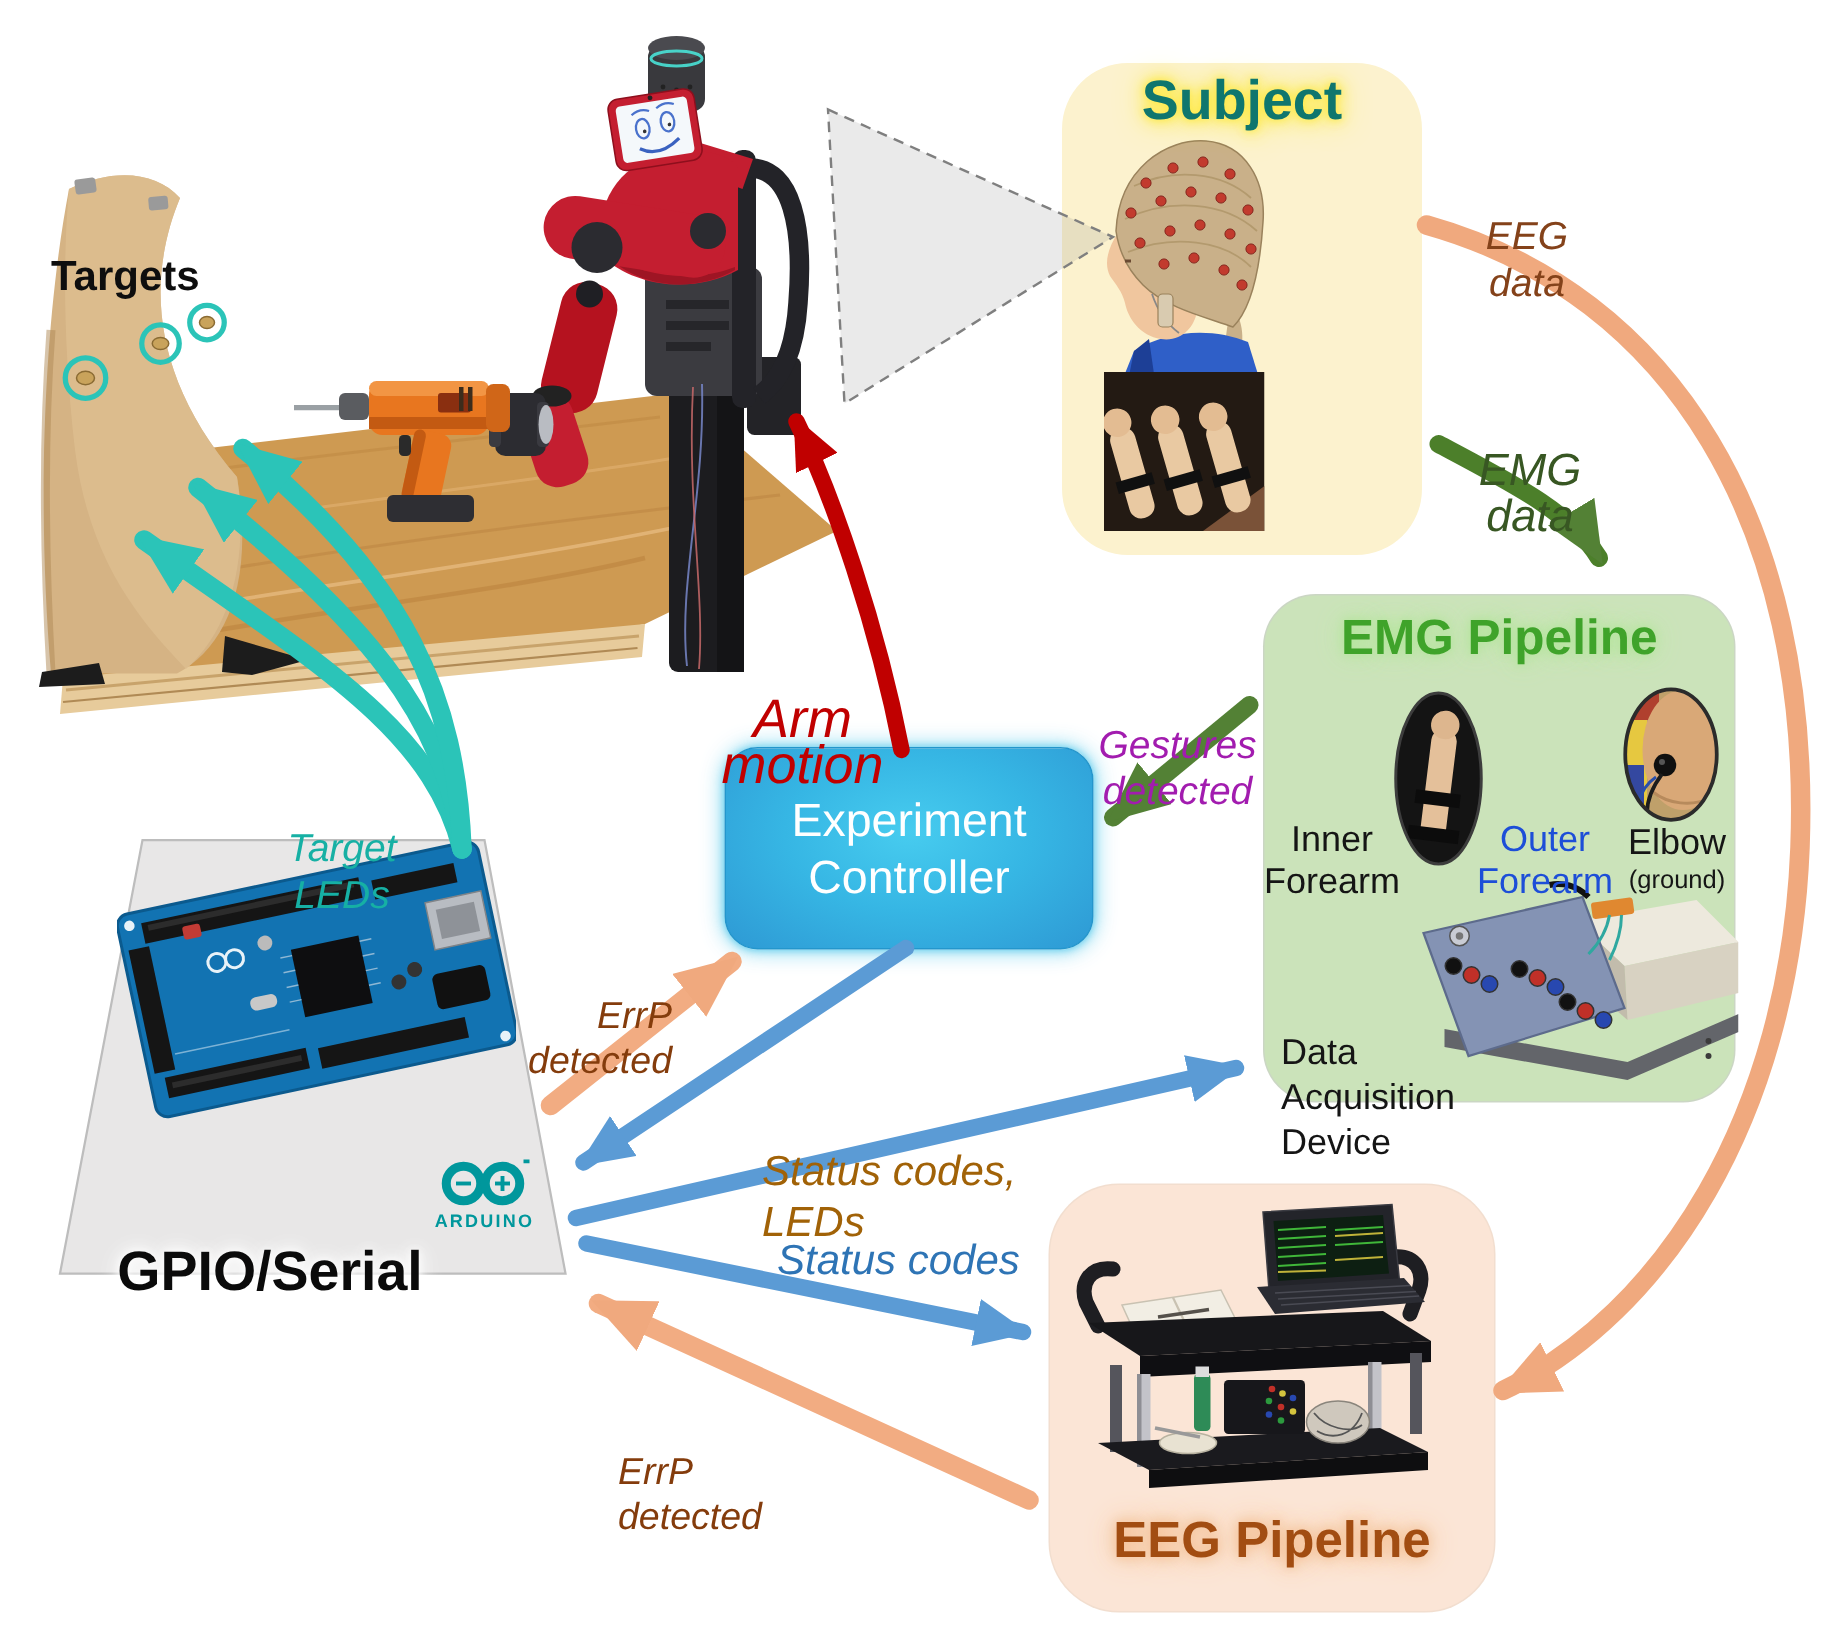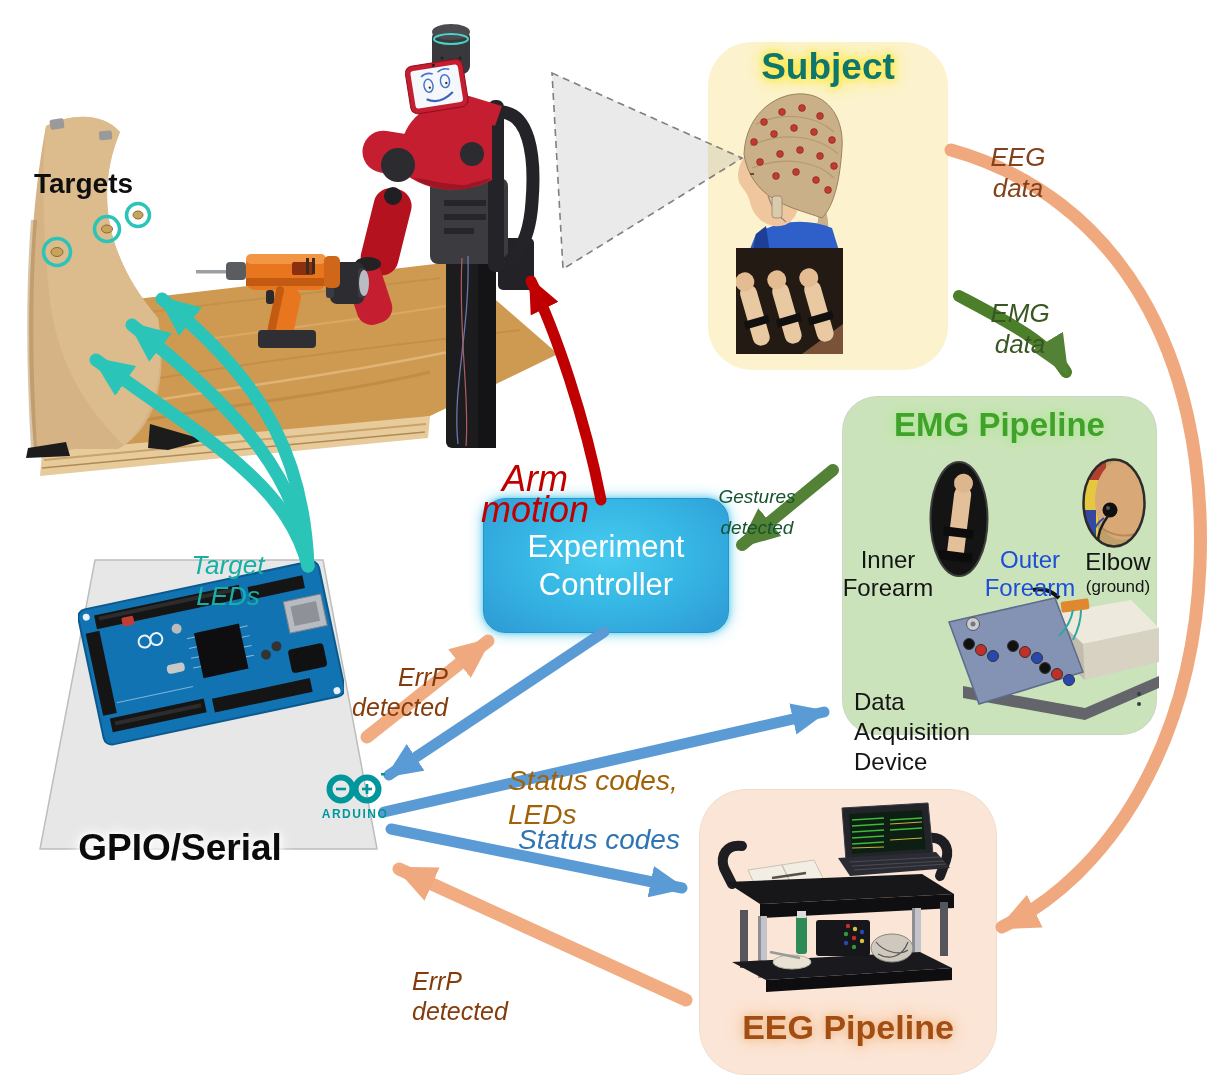--- a/index.html
+++ b/index.html
@@ -29,34 +29,34 @@
     text-shadow:0 0 6px #FFE93B,0 0 12px #FFE93B,0 0 20px #FFEE55;}
   .emg-title{left:843px;top:406px;width:313px;font-size:33px;color:#3FA32A;
     text-shadow:0 0 6px #B4E49C,0 0 13px #B4E49C,0 0 20px #C6ECB2;}
   .eeg-title{left:700px;top:1008px;width:296px;font-size:34px;color:#A24D12;
     text-shadow:0 0 7px #F4C096,0 0 14px #F4C096,0 0 22px #F7D2B0;}
   .gpio-title{left:40px;top:735px;width:280px;font-size:37px;line-height:45px;color:#0b0b0b;
     text-shadow:0 0 6px #fff,0 0 12px #fff,0 0 18px #fff;}
   .gpio-title span{display:block;}
   .two-line span{display:block;}
   .eeg-data-lbl{left:958px;top:80px;width:120px;font-size:26px;line-height:31px;color:#84421A;}
-  .emg-data-lbl{left:960px;top:236px;width:120px;font-size:26px;line-height:31px;color:#385723;}
-  .gestures-lbl{left:696px;top:419px;width:122px;font-size:19px;line-height:31px;color:#14532d;}
+  .emg-data-lbl{left:960px;top:236px;width:120px;font-size:30px;line-height:31px;color:#385723;}
+  .gestures-lbl{left:724px;top:419px;width:122px;font-size:26px;line-height:31px;color:#a21caf;}
   .arm-motion-lbl{left:475px;top:401px;width:120px;font-size:36px;line-height:31px;color:#C00000;}
   .target-leds-lbl{left:168px;top:488px;width:120px;font-size:26px;line-height:31px;color:#16B0A4;}
   .errp-top-lbl{left:328px;top:602px;width:120px;font-size:25px;line-height:30px;color:#843C0C;text-align:right;}
   .errp-bottom-lbl{left:412px;top:906px;font-size:25px;line-height:30px;color:#843C0C;}
   .sc-leds-lbl{left:508px;top:696px;font-size:28px;line-height:34px;color:#a16207;}
   .status-codes-lbl{left:518px;top:824px;font-size:28px;color:#2E74B5;}
   .inner-forearm-lbl{left:838px;top:490px;width:100px;font-size:24px;line-height:28px;color:#151515;}
   .outer-forearm-lbl{left:980px;top:490px;width:100px;font-size:24px;line-height:28px;color:#1d4ed8;}
   .elbow-lbl{left:1068px;top:548px;width:100px;font-size:24px;color:#151515;}
   .ground-lbl{left:1068px;top:577px;width:100px;font-size:17px;color:#151515;}
   .daq-lbl{left:854px;top:627px;font-size:24px;line-height:30px;color:#151515;}
-  .arduino-logo{left:286px;top:772px;width:74px;display:flex;flex-direction:column;align-items:center;margin-left:32px;}
+  .arduino-logo{left:286px;top:772px;width:74px;display:flex;flex-direction:column;align-items:center;}
   .arduino-word{font-size:12px;font-weight:bold;letter-spacing:1.5px;color:#00979C;margin-top:1px;}
   svg{display:block;}
 </style>
 </head>
 <body>
 
 <div class="stage">
 
   <div class="box subject-box"></div>
   <div class="box emg-box"></div>

